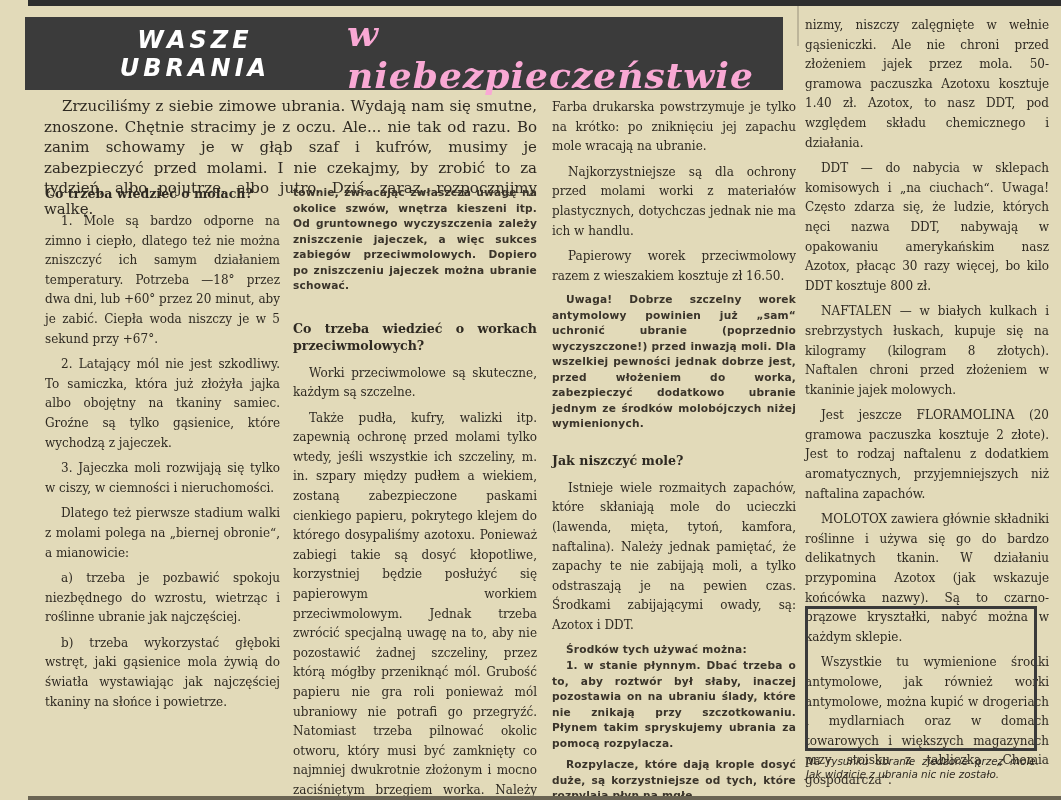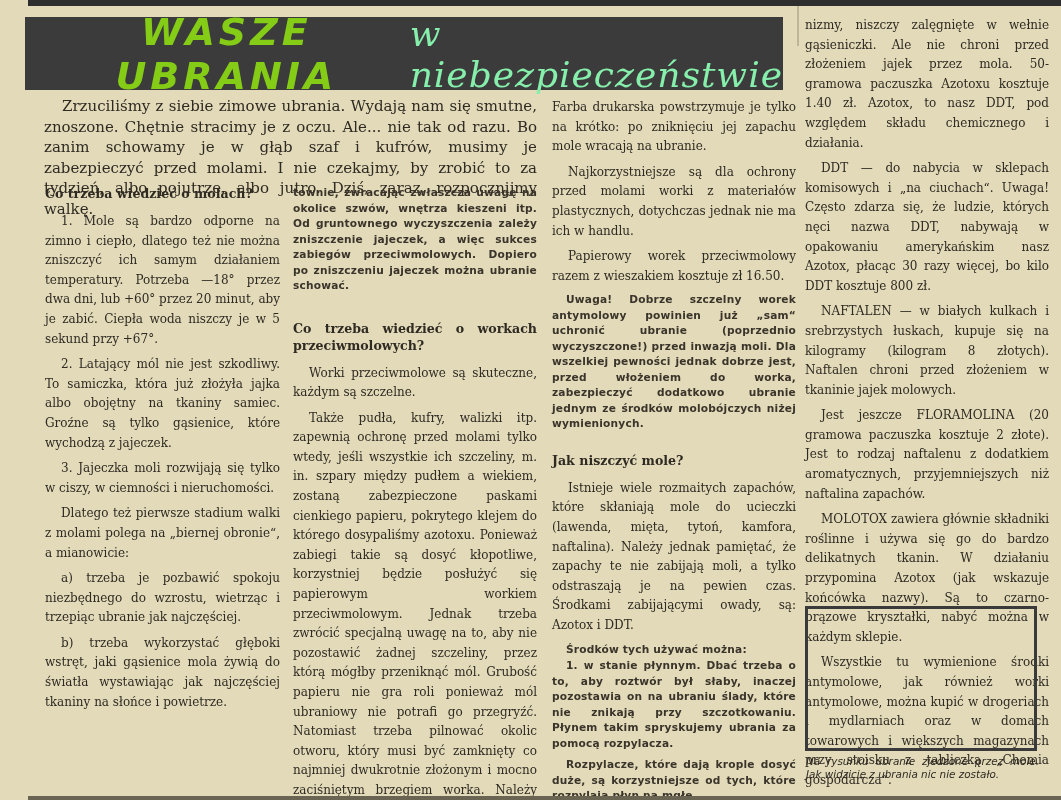--- a/index.html
+++ b/index.html
@@ -10,25 +10,25 @@
     color:#2f2a22;
   }
   .topbar { position:absolute; left:28px; top:0; width:1033px; height:6px; background:#2e2e2e; }
   .titlebox {
     position:absolute; left:25px; top:17px; width:758px; height:73px;
     background:#3b3b3b; box-sizing:border-box; padding-left:36px;
     display:flex; align-items:center;
   }
   .title-main {
     font-family:"DejaVu Sans", sans-serif; font-weight:bold; font-style:oblique;
-    font-size:38px; letter-spacing:4px; color:#84cc16;text-align:center;
+    font-size:24px; letter-spacing:4px; color:#ffffff;text-align:center;
   }
   .title-sub {
-    font-family:"DejaVu Serif", serif; font-weight:normal; font-style:italic;
-    font-size:36px; color:#86efac; margin-left:18px; letter-spacing:1px;
+    font-family:"DejaVu Serif", serif; font-weight:bold; font-style:italic;
+    font-size:36px; color:#f9a8d4; margin-left:18px; letter-spacing:1px;
   }
   .vrule { position:absolute; left:797px; top:6px; width:2px; height:40px; background:#bdb59a; }
   .col { position:absolute; text-align:justify; }
   .intro { left:44px; top:96px; width:493px; font-size:15px; line-height:20.5px; text-indent:18px; margin:0; }
   .c1 { left:45px; top:185px; width:235px; }
   .c2 { left:293px; top:185px; width:244px; }
   .c3 { left:552px; top:98px; width:244px; }
   .c4 { left:805px; top:16px; width:244px; }
   p { margin:0 0 6px 0; }
   .big { font-size:12px; line-height:19.6px; text-indent:16px; }
@@ -51,21 +51,21 @@
 </div>
 
 <p class="col intro">Zrzuciliśmy z siebie zimowe ubrania. Wydają nam się smutne, znoszone. Chętnie stracimy je z oczu. Ale... nie tak od razu. Bo zanim schowamy je w głąb szaf i kufrów, musimy je zabezpieczyć przed molami. I nie czekajmy, by zrobić to za tydzień, albo pojutrze, albo jutro. Dziś, zaraz, rozpocznijmy walkę.</p>
 
 <div class="col c1">
   <p class="h">Co trzeba wiedzieć o molach?</p>
   <p class="big">1. Mole są bardzo odporne na zimno i ciepło, dlatego też nie można zniszczyć ich samym działaniem temperatury. Potrzeba —18° przez dwa dni, lub +60° przez 20 minut, aby je zabić. Ciepła woda niszczy je w 5 sekund przy +67°.</p>
   <p class="big">2. Latający mól nie jest szkodliwy. To samiczka, która już złożyła jajka albo obojętny na tkaniny samiec. Groźne są tylko gąsienice, które wychodzą z jajeczek.</p>
   <p class="big">3. Jajeczka moli rozwijają się tylko w ciszy, w ciemności i nieruchomości.</p>
   <p class="big">Dlatego też pierwsze stadium walki z molami polega na „biernej obronie“, a mianowicie:</p>
-  <p class="big">a) trzeba je pozbawić spokoju niezbędnego do wzrostu, wietrząc i trzepiąc ubranie jak najczęściej.</p>
+  <p class="big">a) trzeba je pozbawić spokoju niezbędnego do wzrostu, wietrząc i roślinne ubranie jak najczęściej.</p>
   <p class="big">b) trzeba wykorzystać głęboki wstręt, jaki gąsienice mola żywią do światła wystawiając jak najczęściej tkaniny na słońce i powietrze.</p>
 
 </div>
 
 <div class="col c2">
   <p class="small" style="text-indent:0">townie, zwracając zwłaszcza uwagę na okolice szwów, wnętrza kieszeni itp. Od gruntownego wyczyszczenia zależy zniszczenie jajeczek, a więc sukces zabiegów przeciwmolowych. Dopiero po zniszczeniu jajeczek można ubranie schować.</p>
   <p class="h" style="margin-top:26px">Co trzeba wiedzieć o workach przeciwmolowych?</p>
   <p class="big">Worki przeciwmolowe są skuteczne, każdym są szczelne.</p>
   <p class="big">Także pudła, kufry, walizki itp. zapewnią ochronę przed molami tylko wtedy, jeśli wszystkie ich szczeliny, m. in. szpary między pudłem a wiekiem, zostaną zabezpieczone paskami cienkiego papieru, pokrytego klejem do którego dosypaliśmy azotoxu. Ponieważ zabiegi takie są dosyć kłopotliwe, korzystniej będzie posłużyć się papierowym workiem przeciwmolowym. Jednak trzeba zwrócić specjalną uwagę na to, aby nie pozostawić żadnej szczeliny, przez którą mógłby przeniknąć mól. Grubość papieru nie gra roli ponieważ mól ubraniowy nie potrafi go przegryźć. Natomiast trzeba pilnować okolic otworu, który musi być zamknięty co najmniej dwukrotnie złożonym i mocno zaciśniętym brzegiem worka. Należy także zrezygnować z używania worka, który został naddarty choćby w jednym miejscu. Dodajmy jeszcze, że papier gazetowy, wbrew rozpowszechnionym mniemaniom, nie odstrasza moli.</p>
 </div>

